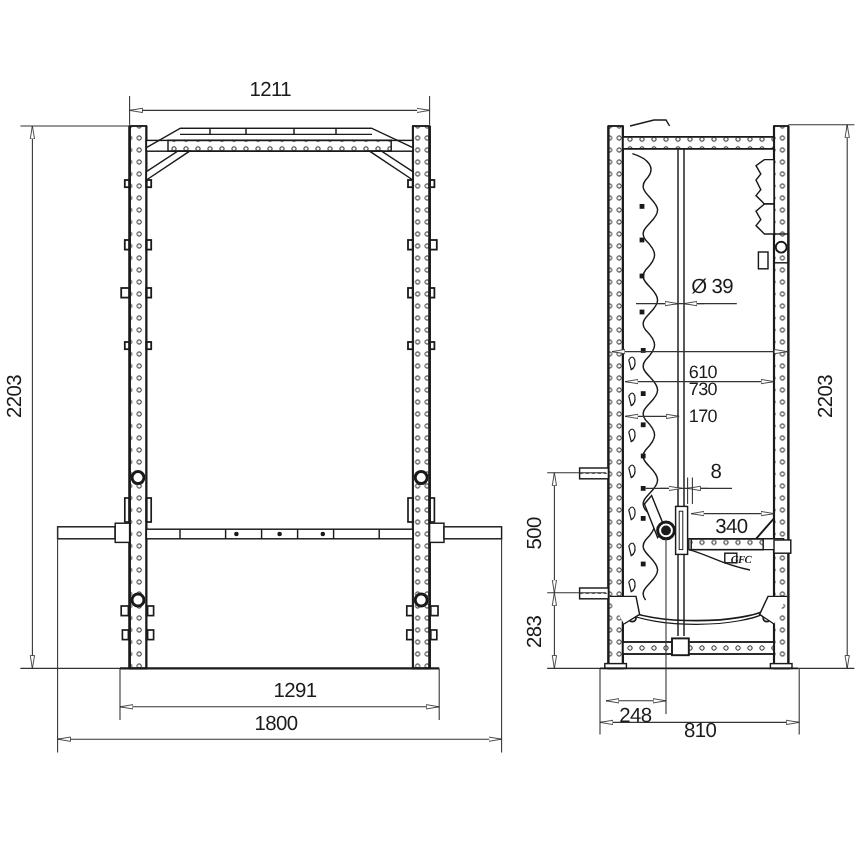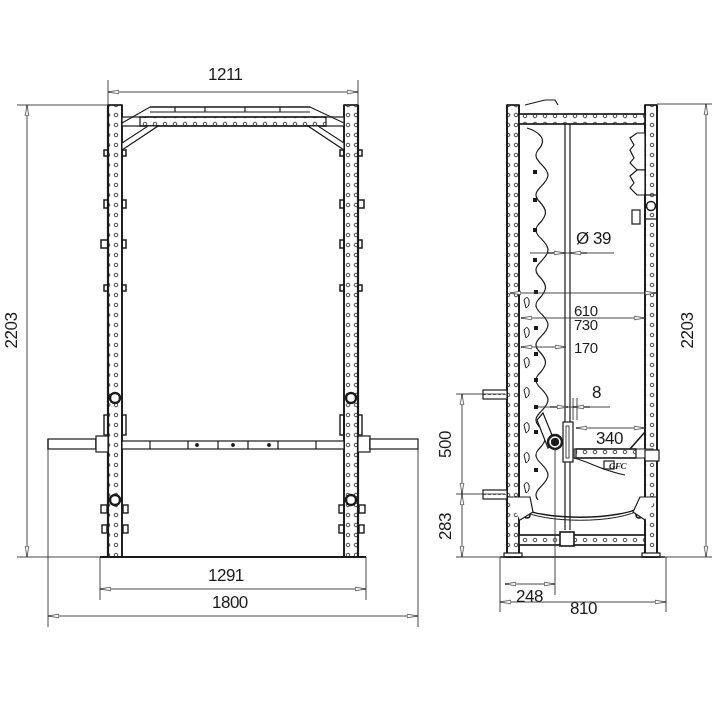--- a/index.html
+++ b/index.html
@@ -251,21 +251,21 @@
     <line x1="505" y1="584" x2="555" y2="584" marker-start="url(#arrS)" marker-end="url(#arrE)"></line>
 
     <line x1="666" y1="557" x2="666" y2="612"></line>
     <line x1="500" y1="602" x2="666" y2="602" marker-start="url(#arrS)" marker-end="url(#arrE)"></line>
   </g>
 </svg>
 
 
 <span class="dim-label" style="left:208px; top:66px;">1211</span>
 <span class="dim-label rot" style="left:-6px; top:322px;">2203</span>
-<span class="dim-label" style="left:208px; top:567px;">1291</span>
+<span class="dim-label" style="left:228px; top:567px;">1291</span>
 <span class="dim-label" style="left:212px; top:594px;">1800</span>
 
 <span class="dim-label rot" style="left:670px; top:322px;">2203</span>
 <span class="dim-label" style="left:576px; top:230px;">Ø 39</span>
 <span class="dim-label small" style="left:574px; top:277px;margin-top:40px;">730</span>
 <span class="dim-label small" style="left:574px; top:303px;">610</span>
 <span class="dim-label small" style="left:574px; top:340px;">170</span>
 <span class="dim-label" style="left:592px; top:384px;">8</span>
 <span class="dim-label" style="left:596px; top:430px;text-align:center;">340</span>
 <span class="dim-label rot" style="left:432px; top:436px;">500</span>

